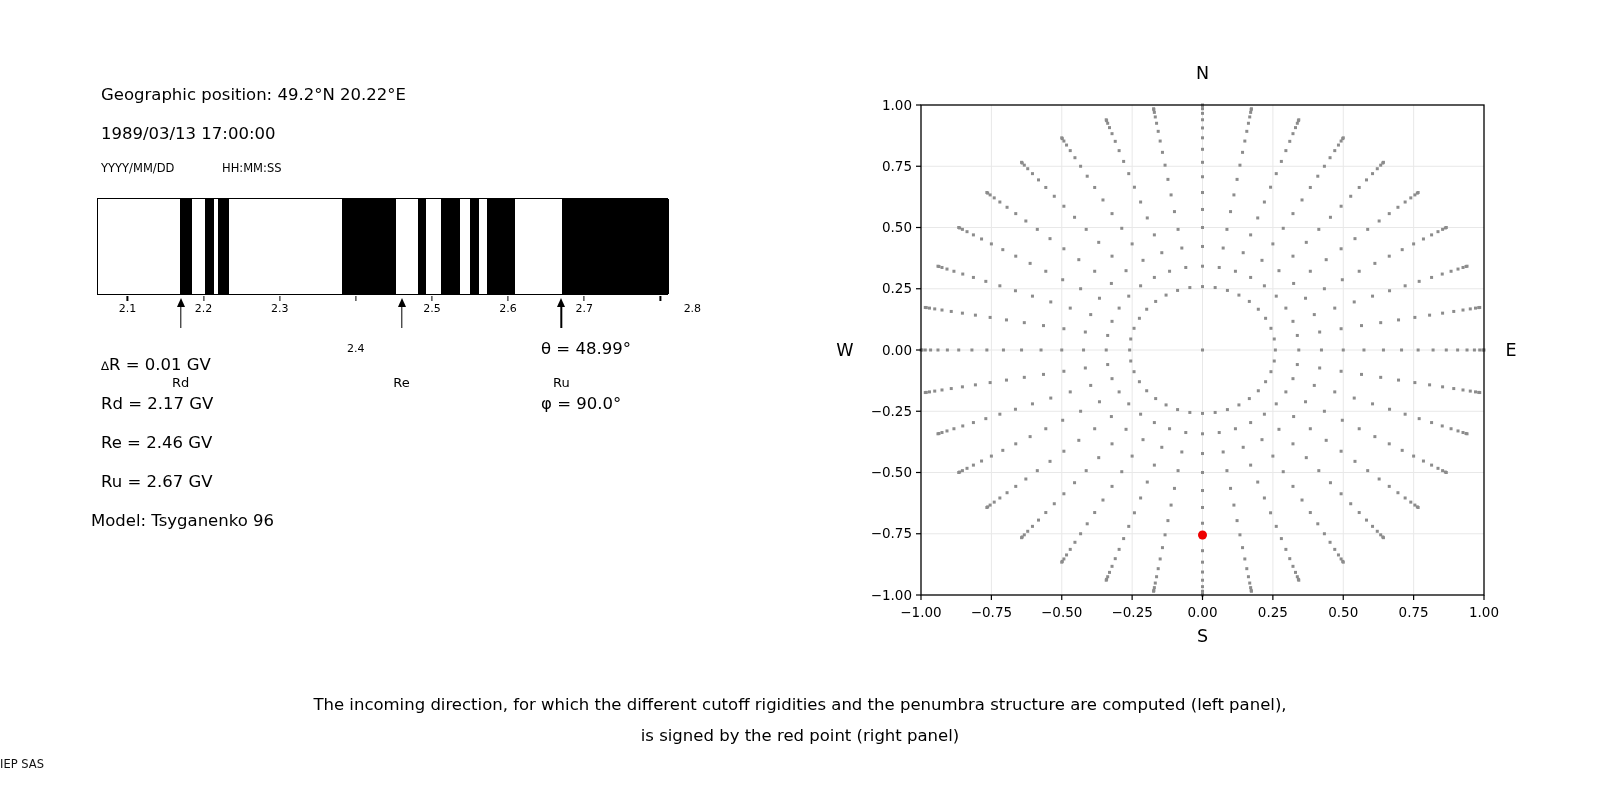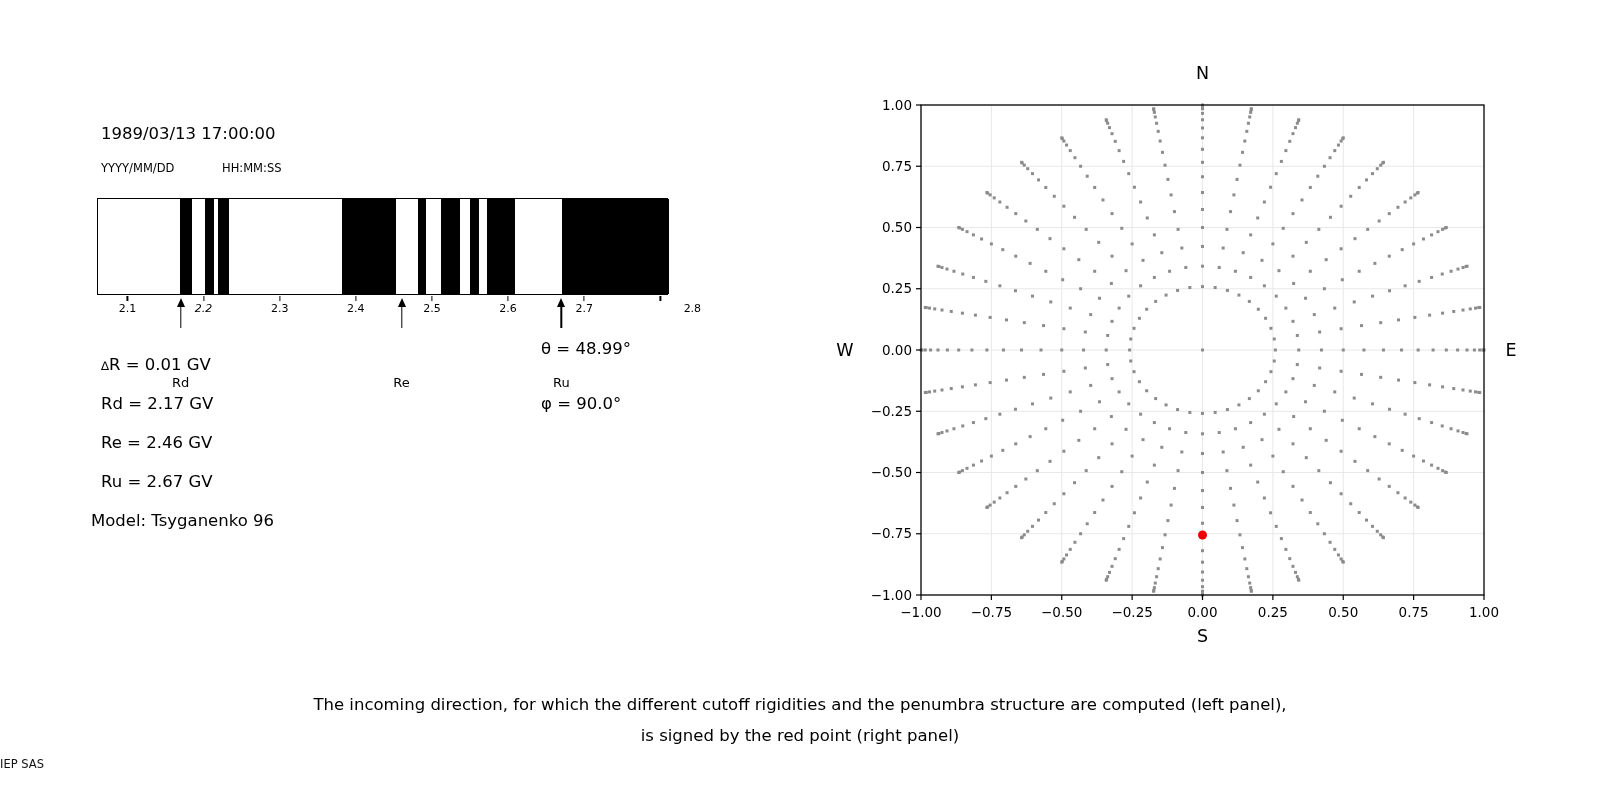--- a/index.html
+++ b/index.html
@@ -29,20 +29,21 @@
   .compass{font-size:17.5px;fill:#000;font-family:"DejaVu Sans",sans-serif;}
   
   #caption{left:0;top:689px;width:1600px;text-align:center;font-size:16.5px;line-height:31px;}
   #credit{left:0;top:757px;width:1586px;text-align:left;font-size:11.5px;color:#111;}
 </style>
 </head>
 <body>
 
 <div id="fig">
 
+  <div class="abs t16" style="left:101px;top:85px;">Geographic position: 49.2°N 20.22°E</div>
   <div class="abs t16" style="left:101px;top:124px;">1989/03/13 17:00:00</div>
   <div class="abs t11" style="left:101px;top:162px;">YYYY/MM/DD</div>
   <div class="abs t11" style="left:222px;top:162px;">HH:MM:SS</div>
   <div class="abs t17" style="left:97px;top:160px;width:556px;text-align:right;margin-top:36px;">Direction ID: 190</div>
 
   <div class="abs" id="penumbra-box">
     <div id="penumbra-bands">
         <div class="band" style="left: 82.224px; width: 12.1813px; background: rgb(0, 0, 0);"></div>
         <div class="band" style="left: 106.587px; width: 9.89733px; background: rgb(0, 0, 0);"></div>
         <div class="band" style="left: 120.291px; width: 10.6587px; background: rgb(0, 0, 0);"></div>
@@ -51,25 +52,25 @@
         <div class="band" style="left: 343.361px; width: 18.272px; background: rgb(0, 0, 0);"></div>
         <div class="band" style="left: 372.292px; width: 8.37467px; background: rgb(0, 0, 0);"></div>
         <div class="band" style="left: 389.041px; width: 28.1693px; background: rgb(0, 0, 0);"></div>
         <div class="band" style="left: 463.652px; width: 107.348px; background: rgb(0, 0, 0);"></div>
       </div>
   </div>
   <div class="abs" id="penumbra-x-axis">
       <div class="ptick" style="left: 30.4533px;"></div>
       <div class="pticklab" style="left: 30.4533px;">2.1</div>
       <div class="ptick" style="left: 106.587px;"></div>
-      <div class="pticklab" style="left: 106.587px; font-style: italic;">2.2</div>
+      <div class="pticklab" style="left: 106.587px;">2.2</div>
       <div class="ptick" style="left: 182.72px;"></div>
       <div class="pticklab" style="left: 182.72px;">2.3</div>
       <div class="ptick" style="left: 258.853px;"></div>
-      <div class="pticklab" style="left: 258.853px;">2.4</div>
+      <div class="pticklab" style="left: 258.853px; margin-top: 40px;">2.4</div>
       <div class="ptick" style="left: 334.987px;"></div>
       <div class="pticklab" style="left: 334.987px;">2.5</div>
       <div class="ptick" style="left: 411.12px;"></div>
       <div class="pticklab" style="left: 411.12px;">2.6</div>
       <div class="ptick" style="left: 487.253px;"></div>
       <div class="pticklab" style="left: 487.253px;">2.7</div>
       <div class="ptick" style="left: 563.387px;"></div>
       <div class="pticklab" style="left: 563.387px; margin-left: 32px;">2.8</div>
     </div>
   <div class="abs" id="penumbra-markers">

